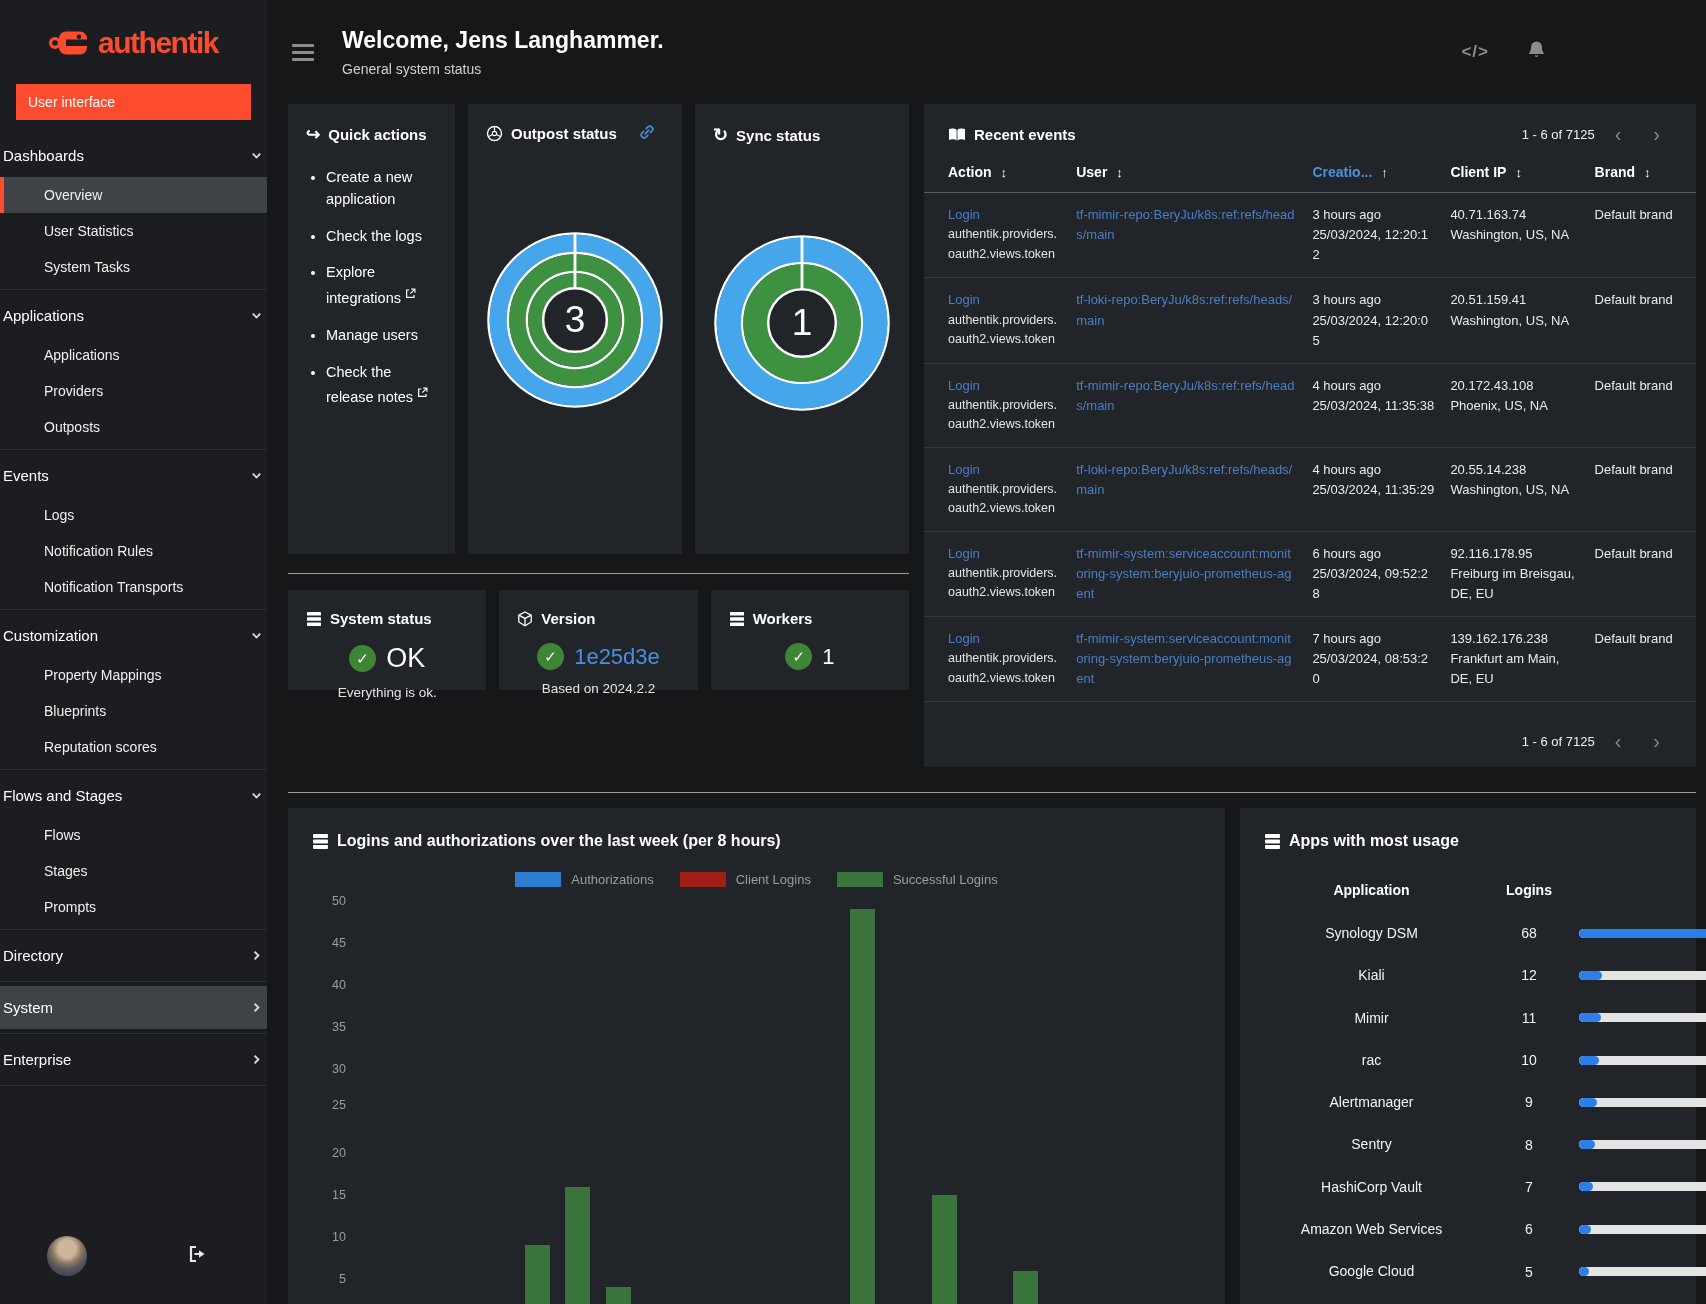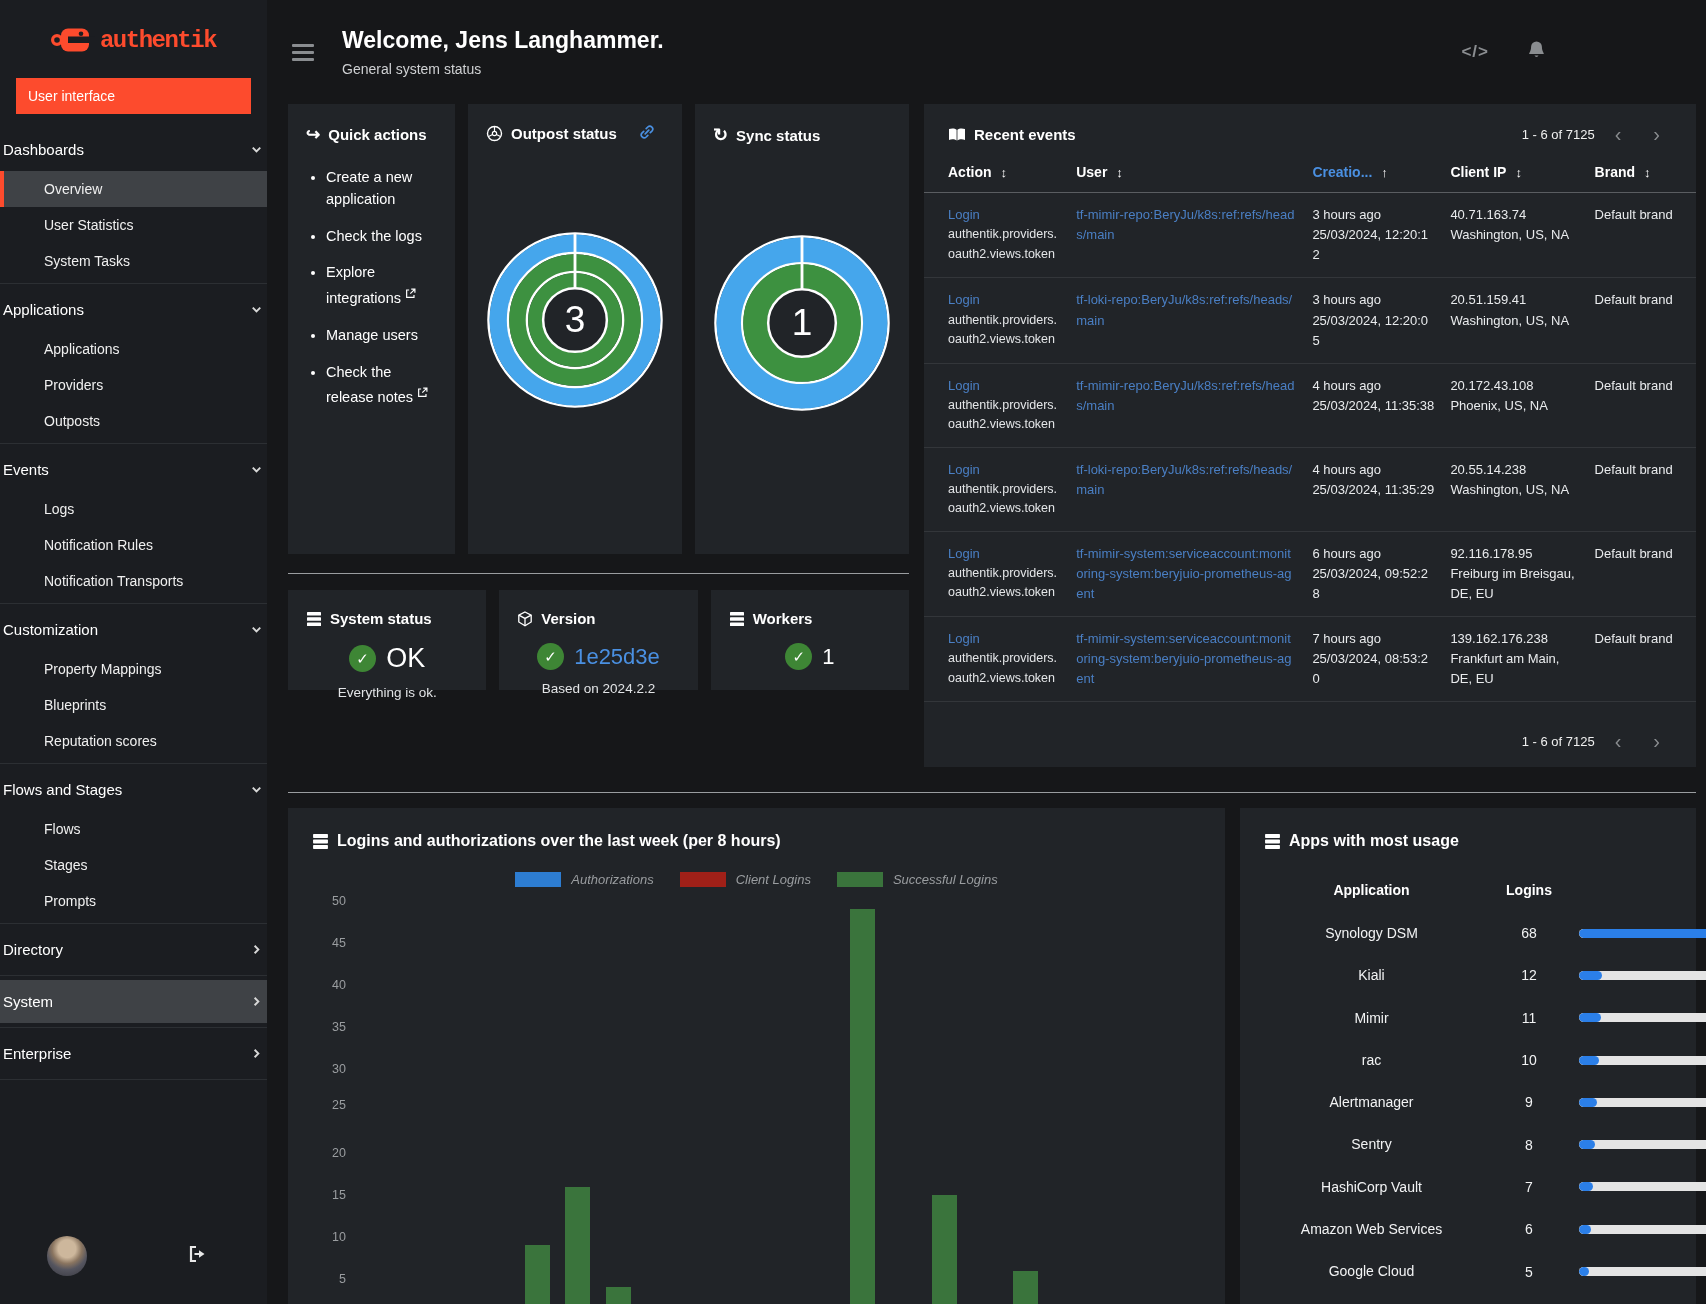--- a/index.html
+++ b/index.html
@@ -8,21 +8,21 @@
     background:#161719; color:#fff;
     font-family:"Liberation Sans", sans-serif;
     display:flex;
     --orange:#fd4b2d; --link:#4a7fc4; --linkBright:#4a90e2;
     --donutBlue:#45a6ec; --donutGreen:#3d9140; --ok:#3e8635;
     --progress:#2b7fe8;
   }
   
   .sidebar { width:267px; min-width:267px; background:#1b1d21; display:flex; flex-direction:column; }
   .logo { display:flex; align-items:center; justify-content:center; gap:5px; margin:26px 10px 8px; }
-  .logo-text { color:var(--orange); font-size:24px; font-weight:bold; letter-spacing:-1.5px;font-family:Liberation Mono, monospace; }
+  .logo-text { color:var(--orange); font-size:30px; font-weight:bold; letter-spacing:-1.5px; }
   .ui-btn { display:block; margin:16px 16px 10px; background:var(--orange); color:#fff; border:none;
     font-size:14px; font-family:inherit; text-align:left; padding:10px 12px; width:calc(100% - 32px); cursor:pointer; }
   .nav { flex:1 1 auto; overflow:hidden; }
   .nav-section { border-bottom:1px solid #2c2f33; padding:4px 0; }
   .nav-section:first-child { border-top:none; }
   .section-head { display:flex; align-items:center; justify-content:space-between; padding:13px 3px; font-size:15px; cursor:pointer; }
   .section-head.hl { background:#3f4246; }
   .chev svg { display:block; stroke:#d8d8d8; }
   .sub-item { padding:10px 16px 10px 44px; font-size:14px; color:#f0f0f0; cursor:pointer; }
   .sub-item.active { background:#3f4246; border-left:4px solid var(--orange); padding-left:40px; }
@@ -81,21 +81,21 @@
   .re-table a { color:var(--link); text-decoration:none; cursor:pointer; word-break:break-all; }
   .evt-ctx { color:#e4e6e8; font-size:12.5px; word-break:break-all; }
   .re-foot { margin-top:auto; display:flex; justify-content:flex-end; padding:12px 24px 16px; }
   
   .hr-full { border:none; border-top:1px solid #9a9da0; margin:25px 0 0; }
   .bottom-section { display:flex; gap:15px; margin-top:15px; flex:1; }
   .chart-card { width:937px; min-width:937px; padding:24px; }
   .apps-card { width:456px; min-width:456px; padding:24px; }
   
   .legend { display:flex; justify-content:center; gap:26px; margin-top:22px; }
-  .legend-item { display:flex; align-items:center; gap:10px; font-size:13px; color:#9a9da0; cursor:pointer;font-style:italic; }
+  .legend-item { display:flex; align-items:center; gap:10px; font-size:13px; color:#9a9da0; cursor:pointer; }
   .legend-swatch { width:46px; height:15px; }
   .plot { position:relative; margin:14px 0 0 8px; height:420px; }
   .ytick { position:absolute; left:0; width:26px; text-align:right; font-size:12.5px; color:#9a9da0; }
   .bar { position:absolute; bottom:0; }
   
   .apps-grid { display:grid; grid-template-columns:215px 80px 133px; column-gap:10px; align-items:center; margin-top:24px; row-gap:0; }
   .apps-grid .hcell { text-align:center; font-size:14px; font-weight:bold; padding:8px 0 14px; }
   .app-name { text-align:center; font-size:14px; color:#f2f3f4; padding:11px 0; line-height:1.45; }
   .app-count { text-align:center; font-size:14px; color:#f2f3f4; }
   .pbar { height:9px; background:#e4e4e4; border-radius:5px; overflow:hidden; }

